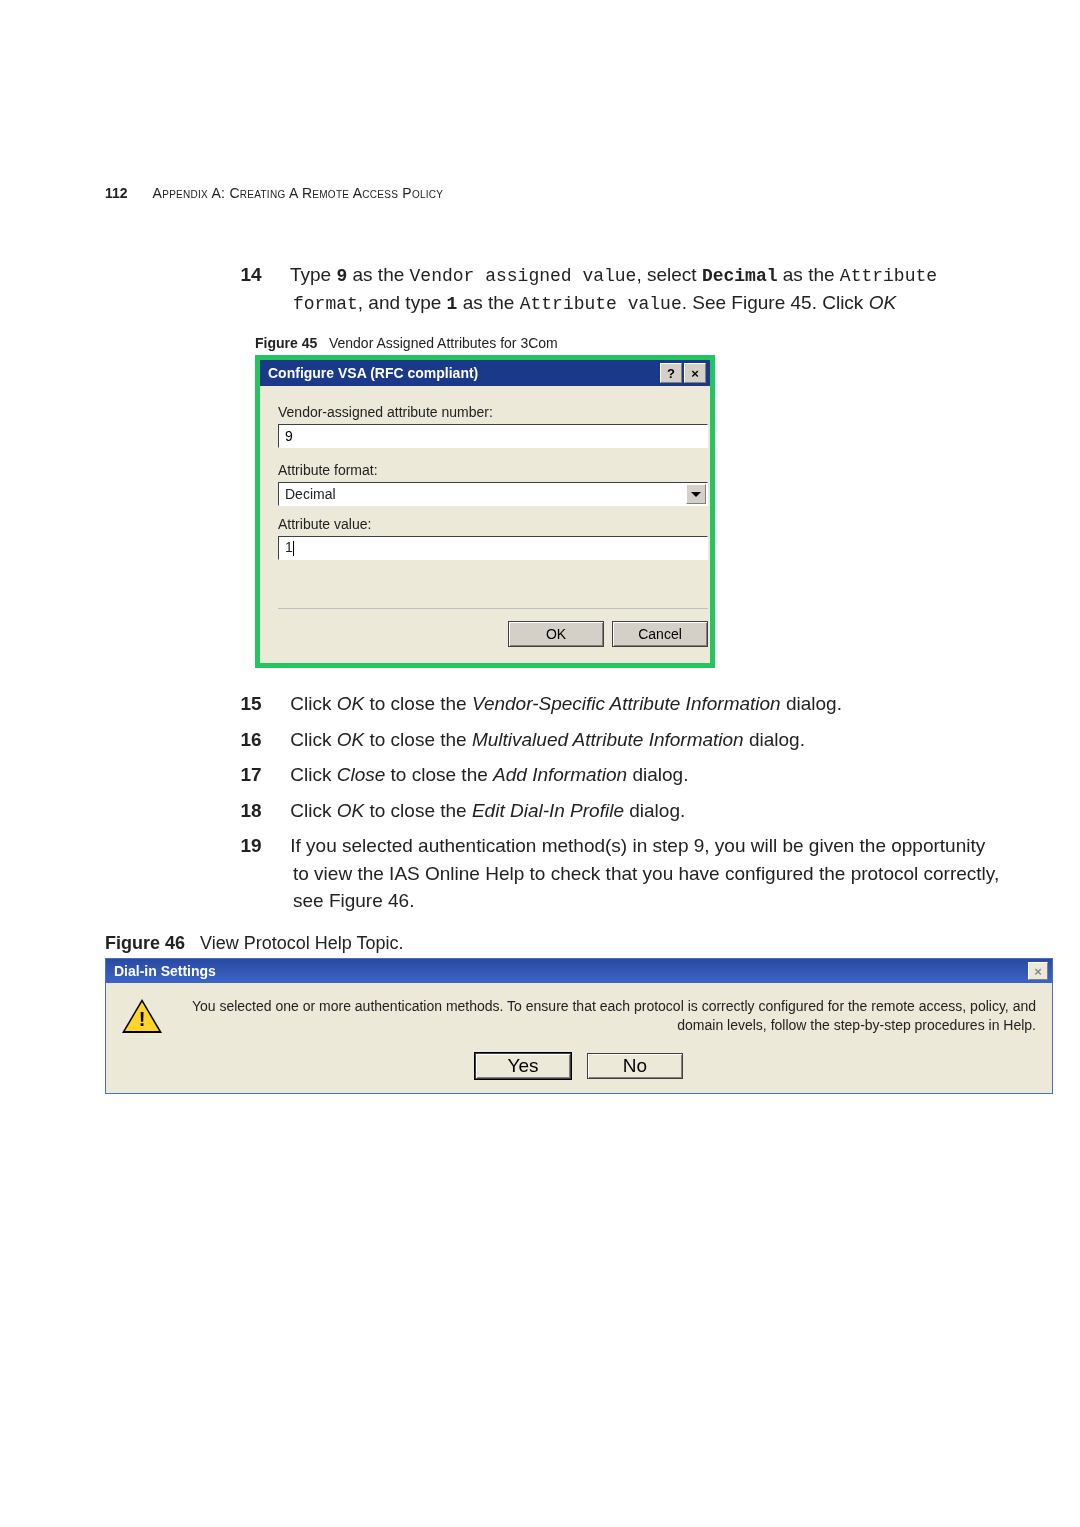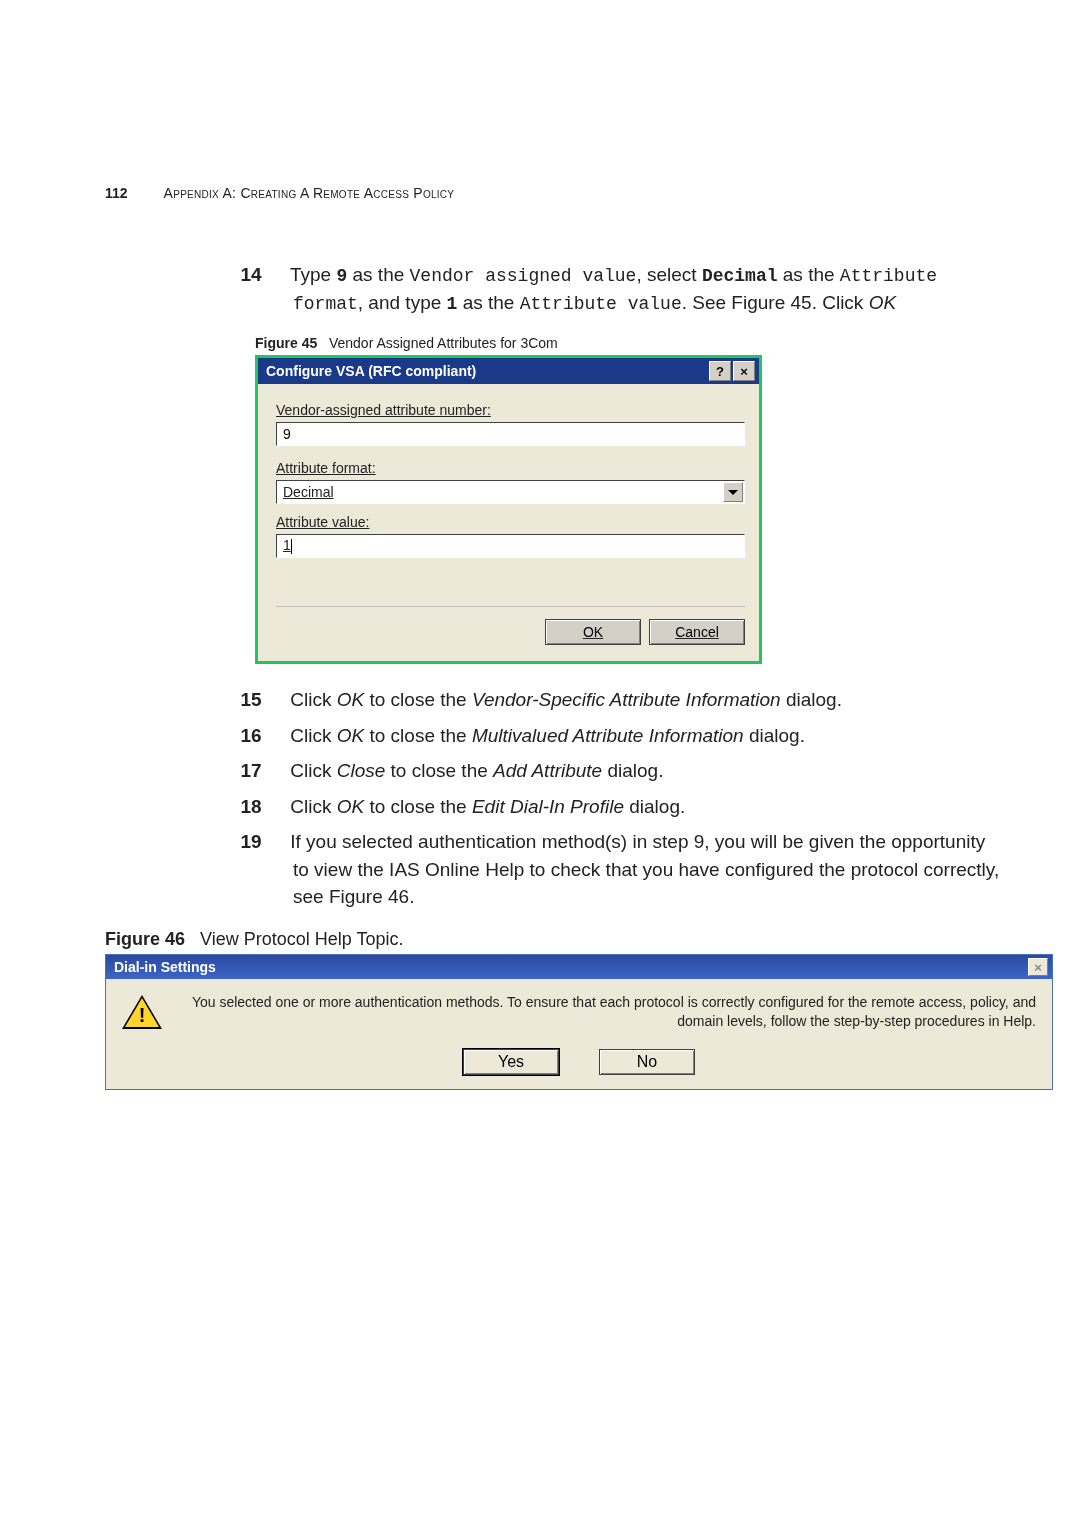--- a/index.html
+++ b/index.html
@@ -12,21 +12,21 @@
     color: #222;
     width: 1080px;
   }
   .page {
     width: 1080px;
     padding: 185px 60px 60px 105px;
   }
   .hdr-row {
     display: flex;
     align-items: baseline;
-    gap: 36px;
+    gap: 25px;
     margin-bottom: 60px;
     font-size: 14px;
   }
   .hdr-row .pnum { font-weight: 700; }
   .hdr-row .appx { font-variant: small-caps; letter-spacing: .02em; }
 
   .step-block { margin-left: 150px; margin-right: 20px; }
   .step {
     margin: 0 0 8px 0;
     text-indent: -38px;
@@ -36,22 +36,22 @@
   .step-num { font-weight: 700; display: inline-block; min-width: 30px; text-align: center; }
   .mono { font-family: "Courier New", monospace; font-size: 18px; }
   .mono.b { font-weight: 700; }
   .ital { font-style: italic; }
 
   .figcap { font-size: 14px; margin: 18px 0 4px 0; }
   .figcap .b { font-weight: 700; }
 
   
   .vsa-dialog {
-    width: 507px;
-    border: 3px solid #22c55e;
+    width: 460px;
+    border: 5px solid #22c55e;
     background: #ece9d8;
     font-family: "Tahoma", "MS Sans Serif", sans-serif;
     font-size: 14px;
     margin-left: 0;
     margin-bottom: 22px;
   }
   .vsa-title {
     display: flex;
     align-items: center;
     height: 26px;
@@ -62,21 +62,21 @@
     font-weight: 700;
   }
   .vsa-title .spacer { flex: 1; }
   .winbtn {
     width: 22px; height: 20px; background:#d4d0c8;
     border:1px solid #808080; border-top-color:#fff; border-left-color:#fff;
     color:#000; font-family:"Arial"; font-size:13px; font-weight:700;
     display:inline-flex; align-items:center; justify-content:center;
     margin-left:2px;
   }
-  .vsa-body { padding: 14px 14px 16px 18px; text-decoration: underline; }
+  .vsa-body { padding: 14px 2px 16px 18px; }
   .vsa-body .lbl { margin: 4px 0 4px 0; }
   .txtfield {
     width: 100%; height: 24px;
     border: 1px solid #7a7a7a;
     border-top-color:#404040; border-left-color:#404040;
     border-right-color:#fff; border-bottom-color:#fff;
     background:#fff; padding: 2px 6px;
     font-family: "Tahoma","MS Sans Serif",sans-serif; font-size:14px;
   }
   .combo {
@@ -165,21 +165,21 @@
     position:absolute; top:9px; left:0; width:40px;
     text-align:center; font-weight:700; font-size:20px; color:#000;
   }
   .dial-msg { flex:1; line-height:1.35;text-align:right; }
   .dial-btns { text-align:center; padding-bottom:14px; }
   .dial-btns .w2k {
     width:96px; height:26px;
     background:#ece9d8;
     border:1px solid #404040;
     box-shadow: inset 1px 1px 0 #fff, inset -1px -1px 0 #808080;
-    font-size:16px; margin:0 18px;
+    font-size:19px; margin:0 6px;
   }
   .default-btn { outline:1px solid #000; }
 </style>
 </head>
 <body>
 
 <div class="page">
 
   <div class="hdr-row">
     <span class="pnum">112</span>
@@ -231,21 +231,21 @@
     <p class="step">
       <span class="step-num">15</span>
       <span>Click </span><span class="ital">OK</span><span> to close the </span><span class="ital">Vendor-Specific Attribute Information</span><span> dialog.</span>
     </p>
     <p class="step">
       <span class="step-num">16</span>
       <span>Click </span><span class="ital">OK</span><span> to close the </span><span class="ital">Multivalued Attribute Information</span><span> dialog.</span>
     </p>
     <p class="step">
       <span class="step-num">17</span>
-      <span>Click </span><span class="ital">Close</span><span> to close the </span><span class="ital">Add Attribute</span><span> dialog.</span>
+      <span>Click </span><span class="ital">Close</span><span> to close the </span><span class="ital">Add Information</span><span> dialog.</span>
     </p>
     <p class="step">
       <span class="step-num">18</span>
       <span>Click </span><span class="ital">OK</span><span> to close the </span><span class="ital">Edit Dial-In Profile</span><span> dialog.</span>
     </p>
     <p class="step">
       <span class="step-num">19</span>
       <span>If you selected authentication method(s) in step 9, you will be given the opportunity to view the IAS Online Help to check that you have configured the protocol correctly, see Figure 46.</span>
     </p>
   </div>

